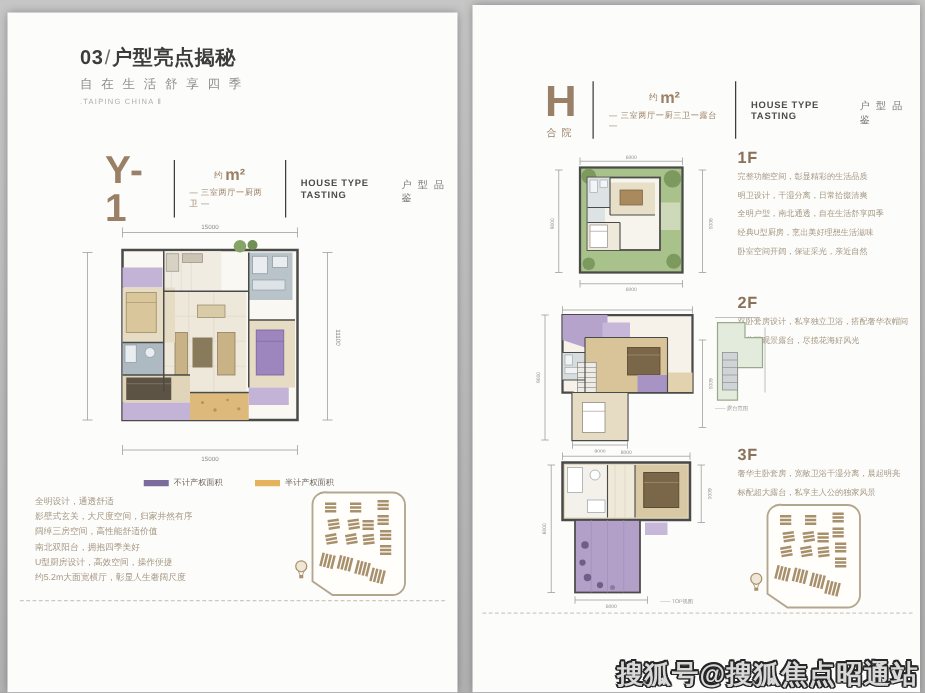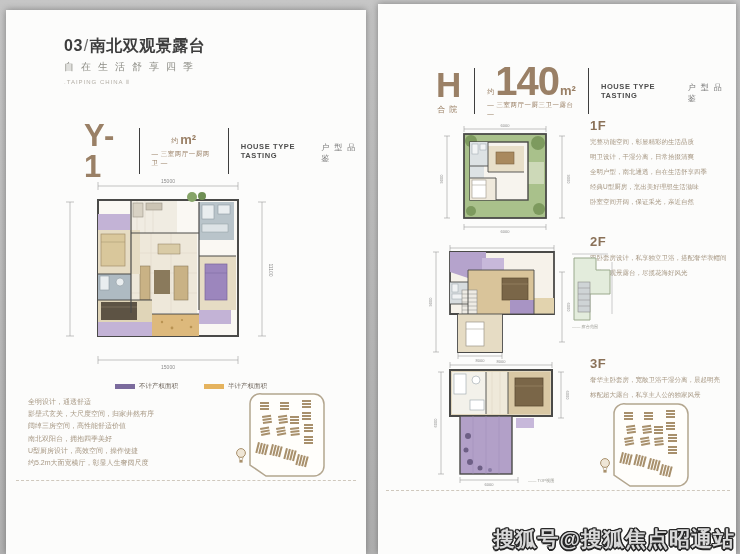--- a/index.html
+++ b/index.html
@@ -133,21 +133,21 @@
       <g id="balloon">
         <circle cx="5" cy="5" r="4.4" fill="#efe6d6" stroke="#a8906c" stroke-width="1"></circle>
         <path d="M2.5,8.5 L4,12 M7.5,8.5 L6,12" stroke="#a8906c" stroke-width=".7"></path>
         <rect x="3.4" y="12" width="3.2" height="2.6" fill="#a8906c"></rect>
       </g>
     </defs>
   </svg>
 
   <div class="page page-left">
 
-    <div class="sec-title"><span>03</span><span class="slash">/</span><span>南北双观景露台</span></div>
+    <div class="sec-title"><span>03</span><span class="slash">/</span><span>户型亮点揭秘</span></div>
     <div class="sec-sub">自在生活舒享四季</div>
     <div class="sec-tag">.TAIPING CHINA Ⅱ</div>
 
     <div class="unit-head uh-left">
       <div class="unit-name">Y-1</div>
       <div class="vdiv"></div>
       <div class="area-block">
         <div class="area-row">
           <span class="area-approx">约</span>
           <span class="area-unit">m²</span>
@@ -271,21 +271,20 @@
 
     <div class="unit-head uh-right">
       <div class="unit-name-wrap">
         <div class="unit-name" style="font-size:35px">H</div>
         <div class="unit-sub">合院</div>
       </div>
       <div class="vdiv"></div>
       <div class="area-block">
         <div class="area-row">
           <span class="area-approx">约</span>
-          <span class="area-num">140</span>
           <span class="area-unit">m²</span>
         </div>
         <div class="rooms-line">— 三室两厅一厨三卫一露台 —</div>
       </div>
       <div class="vdiv"></div>
       <div class="tasting">
         <div class="tasting-en">HOUSE TYPE TASTING</div>
         <div class="tasting-cn">户型品鉴</div>
       </div>
     </div>

